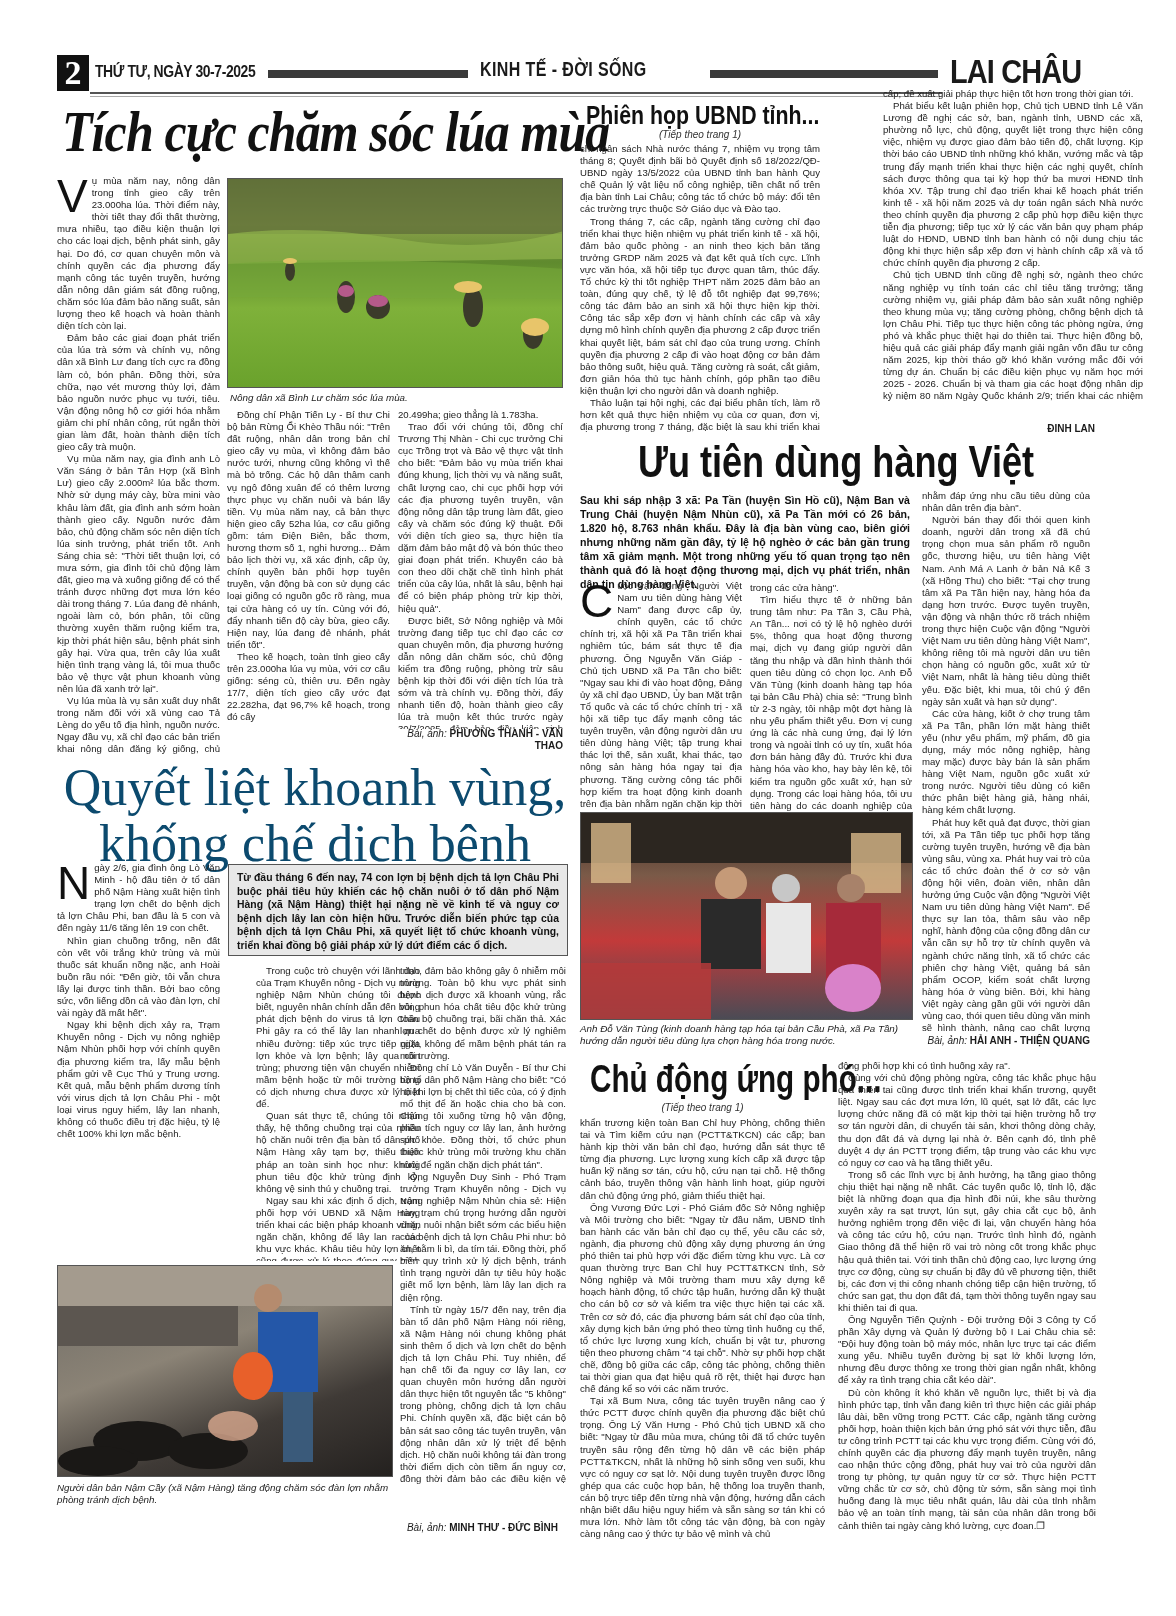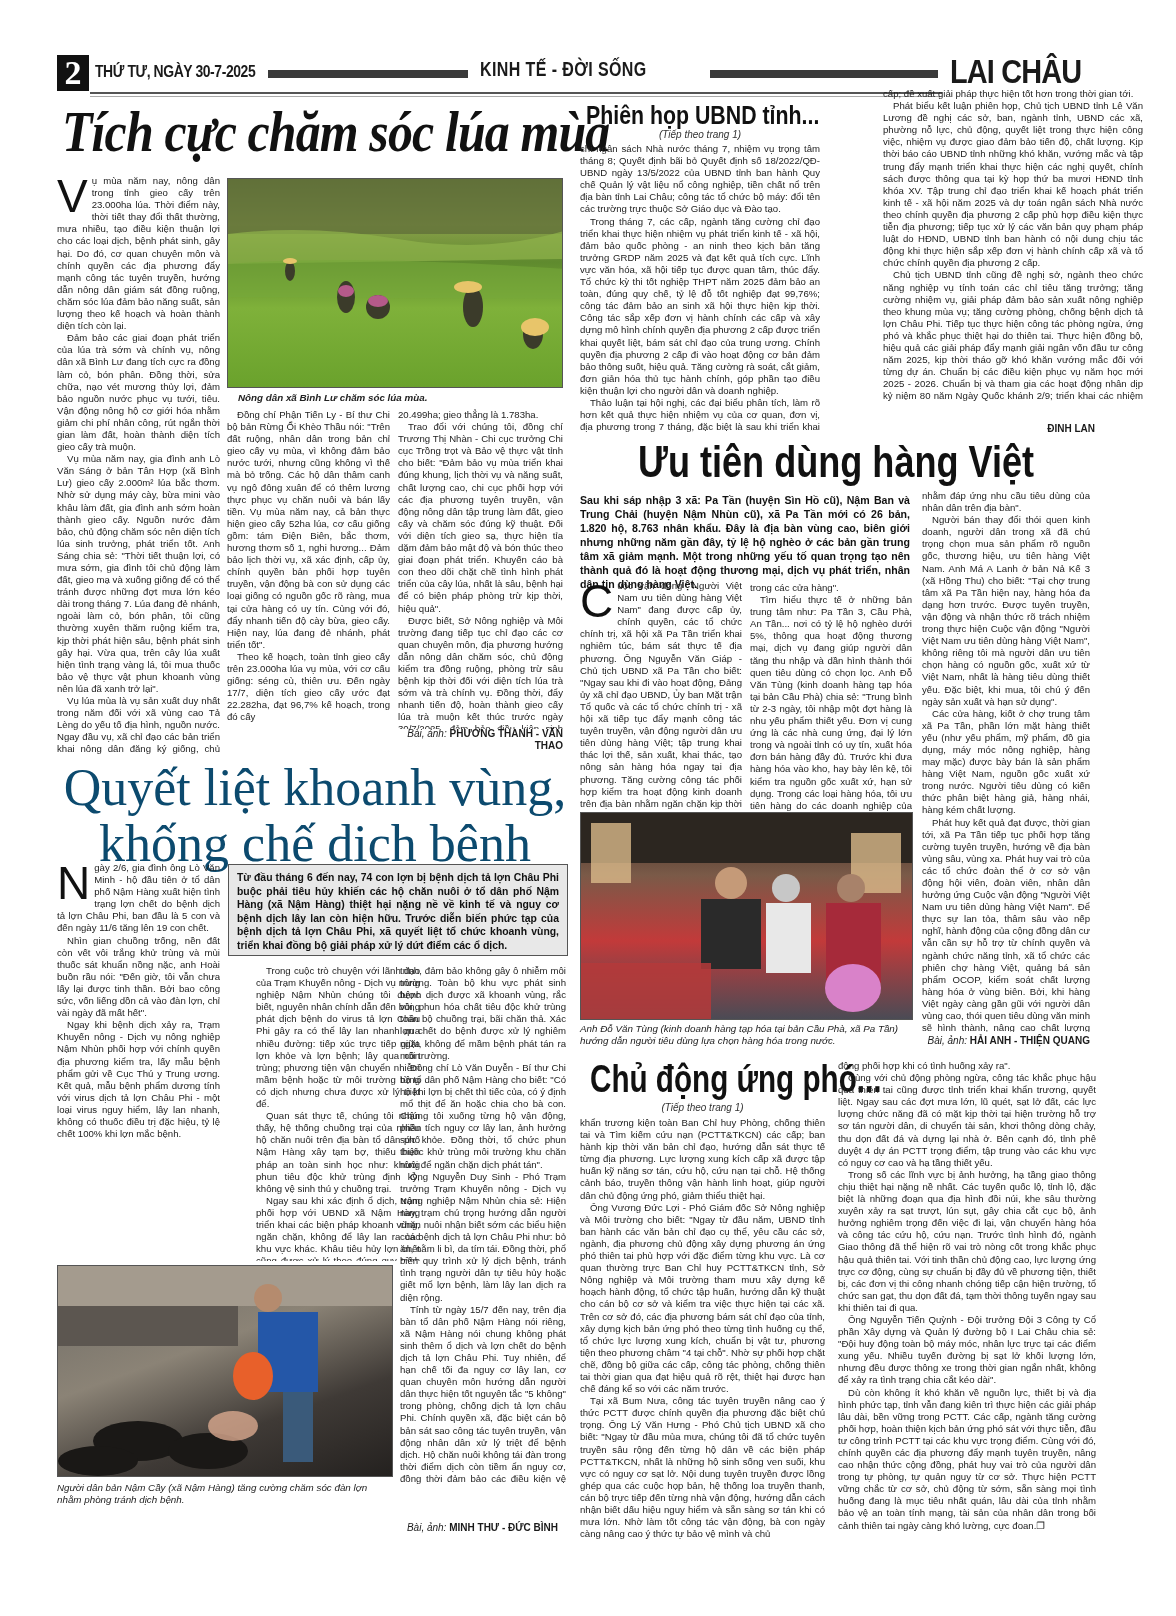--- a/index.html
+++ b/index.html
@@ -73,21 +73,21 @@
         <ellipse cx="62" cy="82" rx="7" ry="3"></ellipse>
         <ellipse cx="240" cy="108" rx="14" ry="6"></ellipse>
         <ellipse cx="307" cy="148" rx="14" ry="9"></ellipse>
       </g>
     <g fill="#b55a8a">
         <ellipse cx="118" cy="112" rx="8" ry="6"></ellipse>
         <ellipse cx="150" cy="122" rx="10" ry="6"></ellipse>
       </g>
   </svg>
 </div>
-<div class="abs caption" style="left:238px;top:392px;width:330px;font-weight:bold;">Nông dân xã Bình Lư chăm sóc lúa mùa.</div>
+<div class="abs caption" style="left:230px;top:392px;width:330px;">Nông dân xã Bình Lư chăm sóc lúa mùa.</div>
 
 <div class="col body-text" style="left:227px;top:409px;width:163px;height:346px;">
   <p>Đồng chí Phận Tiến Ly - Bí thư Chi bộ bản Rừng Ổi Khèo Thầu nói: "Trên đất ruộng, nhân dân trong bản chỉ gieo cấy vụ mùa, vì không đảm bảo nước tưới, nhưng cũng không vì thế mà bỏ trống. Các hộ dân thâm canh vụ ngô đông xuân để có thêm lương thực phục vụ chăn nuôi và bán lấy tiền. Vụ mùa năm nay, cả bản thực hiện gieo cấy 52ha lúa, cơ cấu giống gồm: tám Điện Biên, bắc thơm, hương thơm số 1, nghi hương... Đảm bảo lịch thời vụ, xã xác định, cấp ủy, chính quyền bản phối hợp tuyên truyền, vận động bà con sử dụng các loại giống có nguồn gốc rõ ràng, mua tại cửa hàng có uy tín. Cùng với đó, đẩy nhanh tiến độ cày bừa, gieo cấy. Hiện nay, lúa đang đẻ nhánh, phát triển tốt".</p>
   <p>Theo kế hoạch, toàn tỉnh gieo cấy trên 23.000ha lúa vụ mùa, với cơ cấu giống: séng cù, thiên ưu. Đến ngày 17/7, diện tích gieo cấy ước đạt 22.282ha, đạt 96,7% kế hoạch, trong đó cấy</p>
 </div>
 
 <div class="col body-text" style="left:398px;top:409px;width:165px;height:320px;">
   <p class="noindent">20.499ha; gieo thẳng là 1.783ha.</p>
   <p>Trao đổi với chúng tôi, đồng chí Trương Thị Nhàn - Chi cục trưởng Chi cục Trồng trọt và Bảo vệ thực vật tỉnh cho biết: "Đảm bảo vụ mùa triển khai đúng khung, lịch thời vụ và năng suất, chất lượng cao, chi cục phối hợp với các địa phương tuyên truyền, vận động nông dân tập trung làm đất, gieo cấy và chăm sóc đúng kỹ thuật. Đối với diện tích gieo sạ, thực hiện tỉa dặm đảm bảo mật độ và bón thúc theo giai đoạn phát triển. Khuyến cáo bà con theo dõi chặt chẽ tình hình phát triển của cây lúa, nhất là sâu, bệnh hại để có biện pháp phòng trừ kịp thời, hiệu quả".</p>
   <p>Được biết, Sở Nông nghiệp và Môi trường đang tiếp tục chỉ đạo các cơ quan chuyên môn, địa phương hướng dẫn nông dân chăm sóc, chủ động kiểm tra đồng ruộng, phòng trừ sâu bệnh kịp thời đối với diện tích lúa trà sớm và trà chính vụ. Đồng thời, đẩy nhanh tiến độ, hoàn thành gieo cấy lúa trà muộn kết thúc trước ngày 30/7/2025, đảm bảo điều kiện sinh trưởng tốt nhất cho cây lúa.</p>
@@ -183,21 +183,21 @@
     <rect x="225" y="126" width="30" height="70" fill="#3a5a7a"></rect>
     <ellipse cx="195" cy="110" rx="20" ry="24" fill="#e8602a"></ellipse>
     <g fill="#1a1816">
         <ellipse cx="80" cy="175" rx="45" ry="20"></ellipse>
         <ellipse cx="150" cy="185" rx="40" ry="18"></ellipse>
         <ellipse cx="40" cy="195" rx="40" ry="15"></ellipse>
       </g>
     <ellipse cx="175" cy="160" rx="25" ry="15" fill="#d9a98f" opacity="0.8"></ellipse>
   </svg>
 </div>
-<div class="abs caption" style="left:57px;top:1482px;width:336px;">Người dân bản Nậm Cầy (xã Nậm Hàng) tăng cường chăm sóc đàn lợn nhằm phòng tránh dịch bệnh.</div>
+<div class="abs caption" style="left:57px;top:1482px;width:336px;">Người dân bản Nậm Cầy (xã Nậm Hàng) tăng động chăm sóc đàn lợn nhằm phòng tránh dịch bệnh.</div>
 
 <div class="abs hl-condensed" style="left:590px;top:1058px;font-size:38px;white-space:nowrap;transform:scaleX(0.78);">Chủ động ứng phó...</div>
 <div class="abs cont" style="left:580px;top:1102px;width:245px;">(Tiếp theo trang 1)</div>
 <div class="col body-text" style="left:580px;top:1117px;width:245px;height:454px;">
   <p class="noindent">khẩn trương kiện toàn Ban Chỉ huy Phòng, chống thiên tai và Tìm kiếm cứu nạn (PCTT&amp;TKCN) các cấp; ban hành kịp thời văn bản chỉ đạo, hướng dẫn sát thực tế từng địa phương. Lực lượng xung kích cấp xã được tập huấn kỹ năng sơ tán, cứu hộ, cứu nạn tại chỗ. Hệ thống cảnh báo, truyền thông vận hành linh hoạt, giúp người dân chủ động ứng phó, giảm thiểu thiệt hại.</p>
   <p>Ông Vương Đức Lợi - Phó Giám đốc Sở Nông nghiệp và Môi trường cho biết: "Ngay từ đầu năm, UBND tỉnh ban hành các văn bản chỉ đạo cụ thể, yêu cầu các sở, ngành, địa phương chủ động xây dựng phương án ứng phó thiên tai phù hợp với đặc điểm từng khu vực. Là cơ quan thường trực Ban Chỉ huy PCTT&amp;TKCN tỉnh, Sở Nông nghiệp và Môi trường tham mưu xây dựng kế hoạch hành động, tổ chức tập huấn, hướng dẫn kỹ thuật cho cán bộ cơ sở và kiểm tra việc thực hiện tại các xã. Trên cơ sở đó, các địa phương bám sát chỉ đạo của tỉnh, xây dựng kịch bản ứng phó theo từng tình huống cụ thể, tổ chức lực lượng xung kích, chuẩn bị vật tư, phương tiện theo phương châm "4 tại chỗ". Nhờ sự phối hợp chặt chẽ, đồng bộ giữa các cấp, công tác phòng, chống thiên tai thời gian qua đạt hiệu quả rõ rệt, thiệt hại được hạn chế đáng kể so với các năm trước.</p>
   <p>Tại xã Bum Nưa, công tác tuyên truyền nâng cao ý thức PCTT được chính quyền địa phương đặc biệt chú trọng. Ông Lý Văn Hưng - Phó Chủ tịch UBND xã cho biết: "Ngay từ đầu mùa mưa, chúng tôi đã tổ chức tuyên truyền sâu rộng đến từng hộ dân về các biện pháp PCTT&amp;TKCN, nhất là những hộ sinh sống ven suối, khu vực có nguy cơ sạt lở. Nội dung tuyên truyền được lồng ghép qua các cuộc họp bản, hệ thống loa truyền thanh, cán bộ trực tiếp đến từng nhà vận động, hướng dẫn cách nhận biết dấu hiệu nguy hiểm và sẵn sàng sơ tán khi có mưa lớn. Nhờ làm tốt công tác vận động, bà con ngày càng nâng cao ý thức tự bảo vệ mình và chủ</p>
 </div>
 <div class="col body-text" style="left:838px;top:1060px;width:258px;height:500px;">
   <p class="noindent">động phối hợp khi có tình huống xảy ra".</p>

